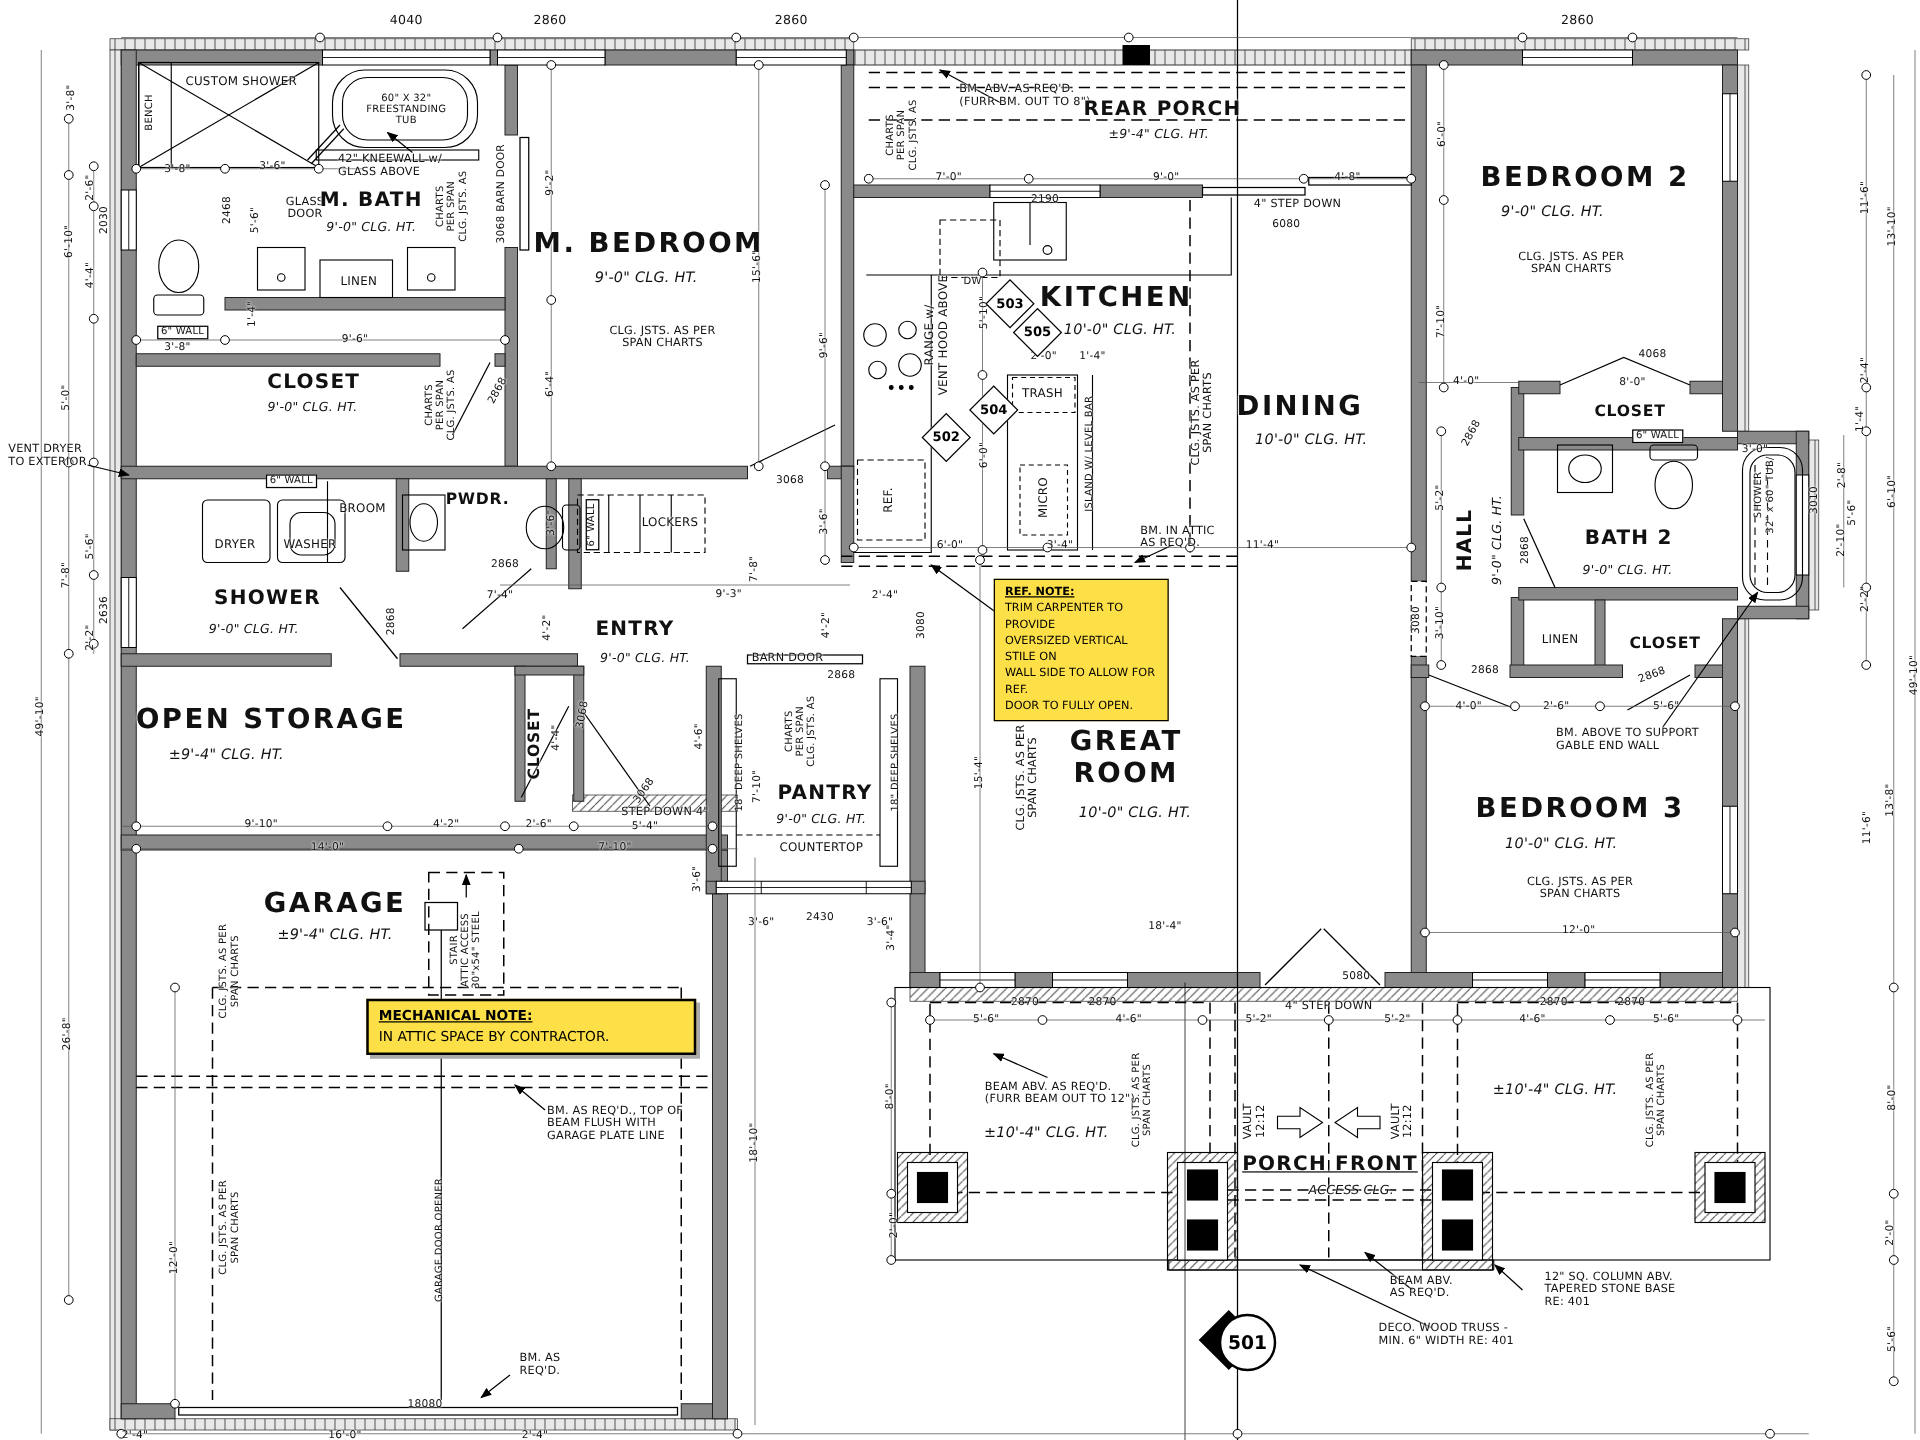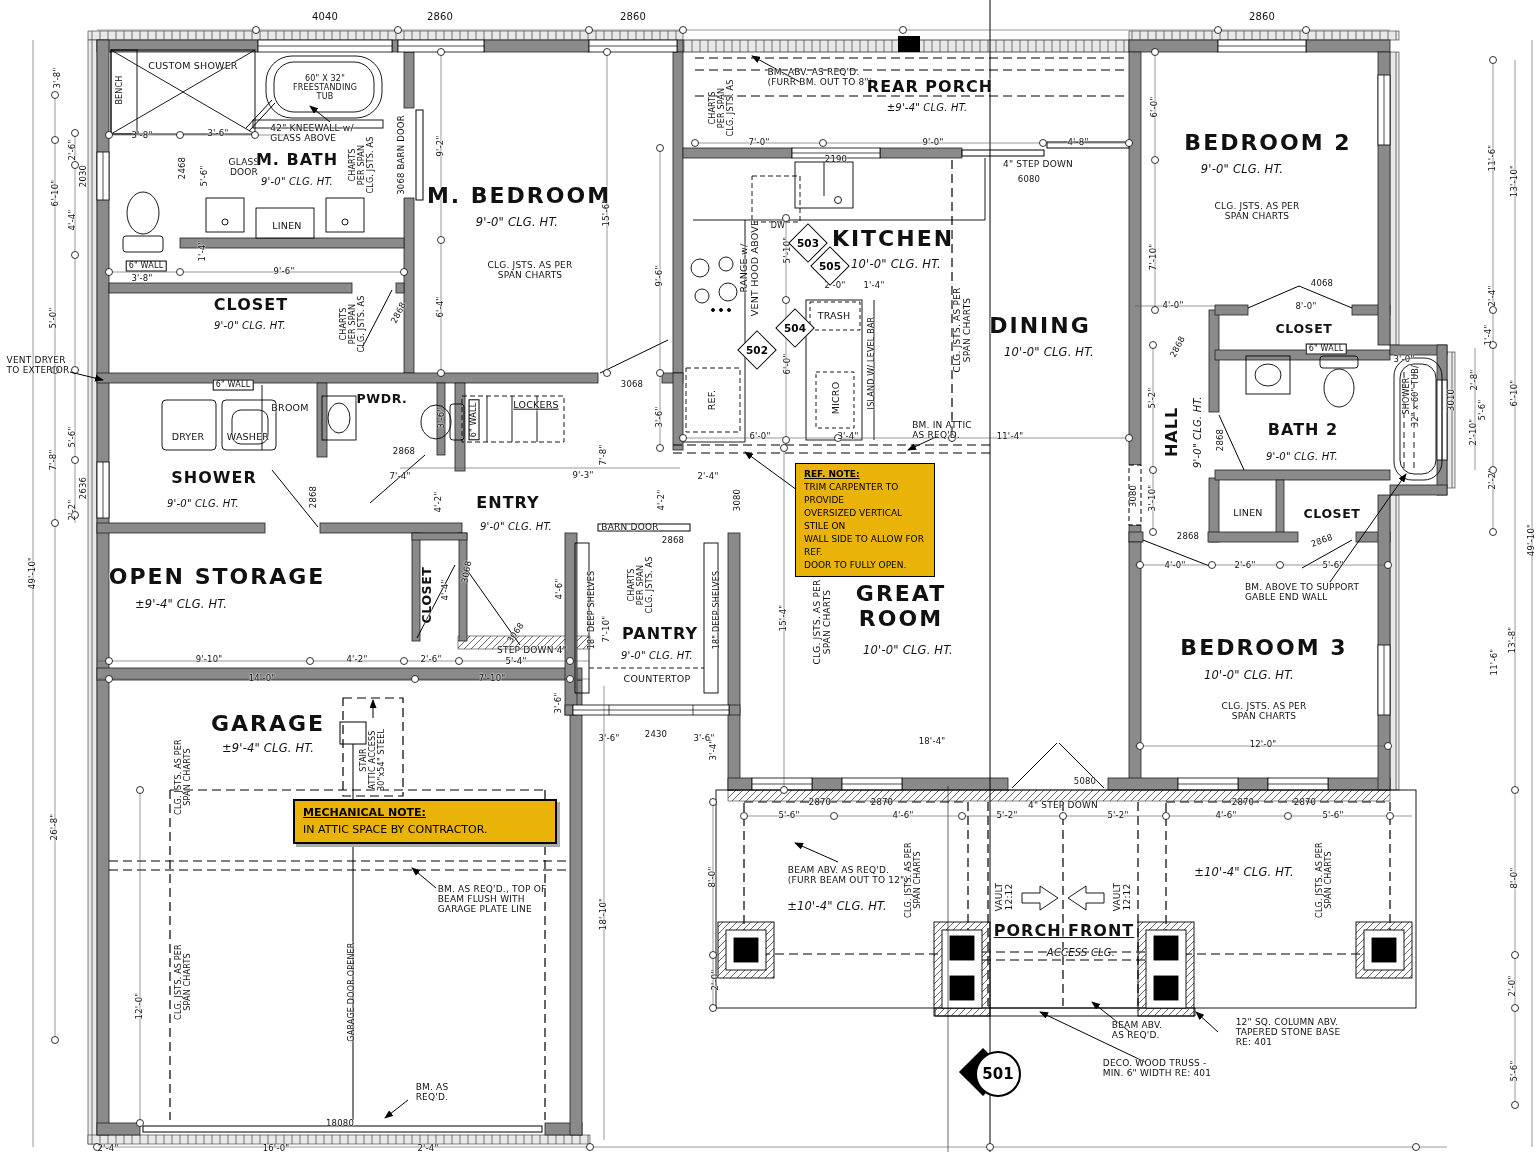--- a/index.html
+++ b/index.html
@@ -15,21 +15,21 @@
   .clg{font-size:11.5px;font-style:italic;}
   .clgs{font-size:10px;font-style:italic;}
   .dim{font-size:10px;}
   .dims{font-size:8.5px;}
   .anns{font-size:9px;}
   .fix{font-size:9.5px;}
   .fixs{font-size:8px;}
   .tag{font-size:8px;background:#fff;border:1px solid #000;padding:0 2px;text-shadow:none;}
   .ul{text-decoration:underline;}
   .la{text-align:left;} .ra{text-align:left;}
-  .note{position:absolute;z-index:4;background:#eab308;border:1.5px solid #000;padding:4px 8px;
+  .note{position:absolute;z-index:4;background:#fde047;border:1.5px solid #000;padding:4px 8px;
         font-size:11px;line-height:1.5;}
   .note .nt{font-weight:700;text-decoration:underline;}
   .shadow{box-shadow:3px 3px 0 #aaa;}
   .dmark{position:absolute;z-index:4;width:26px;height:26px;border:1.6px solid #000;background:#fff;
          transform:translate(-50%,-50%) rotate(45deg);}
   .dmark span{position:absolute;left:50%;top:50%;transform:translate(-50%,-50%) rotate(-45deg);
          font-size:10.5px;font-weight:700;}
   .smark{position:absolute;z-index:4;width:0;height:0;transform:translate(-50%,-50%);}
   .smark .dia{position:absolute;left:-30px;top:-17px;width:34px;height:34px;background:#000;
          transform:rotate(45deg);}
@@ -523,21 +523,21 @@
       <span class="lbl dims" style="left: 55px; top: 827px; transform: translate(-50%, -50%) rotate(-90deg);">26'-8"</span>
       <span class="lbl tag" style="left: 233px; top: 385px; transform: translate(-50%, -50%);">6" WALL</span>
       <span class="lbl fix" style="left: 188px; top: 437px; transform: translate(-50%, -50%);">DRYER</span>
       <span class="lbl fix" style="left: 248px; top: 437px; transform: translate(-50%, -50%);">WASHER</span>
       <span class="lbl fix" style="left: 290px; top: 408px; transform: translate(-50%, -50%);">BROOM</span>
       <span class="lbl r2" style="left: 214px; top: 478px; transform: translate(-50%, -50%);">SHOWER</span>
       <span class="lbl clgs" style="left: 203px; top: 504px; transform: translate(-50%, -50%);">9'-0" CLG. HT.</span>
       <span class="lbl r3" style="left: 382px; top: 399px; transform: translate(-50%, -50%);">PWDR.</span>
       <span class="lbl dims" style="left: 442px; top: 418px; transform: translate(-50%, -50%) rotate(-90deg);">3'-6"</span>
       <span class="lbl tag" style="left: 474px; top: 420px; transform: translate(-50%, -50%) rotate(-90deg);">6" WALL</span>
-      <span class="lbl fix" style="left: 536px; top: 405px; transform: translate(-50%, -50%); text-decoration: underline;">LOCKERS</span>
+      <span class="lbl fix" style="left: 536px; top: 419px; transform: translate(-50%, -50%);">LOCKERS</span>
       <span class="lbl dims" style="left: 314px; top: 497px; transform: translate(-50%, -50%) rotate(-90deg);">2868</span>
       <span class="lbl dims" style="left: 404px; top: 452px; transform: translate(-50%, -50%);">2868</span>
       <span class="lbl dims" style="left: 400px; top: 477px; transform: translate(-50%, -50%);">7'-4"</span>
       <span class="lbl dims" style="left: 439px; top: 502px; transform: translate(-50%, -50%) rotate(-90deg);">4'-2"</span>
       <span class="lbl r2" style="left: 508px; top: 503px; transform: translate(-50%, -50%);">ENTRY</span>
       <span class="lbl clgs" style="left: 516px; top: 527px; transform: translate(-50%, -50%);">9'-0" CLG. HT.</span>
       <span class="lbl r1" style="left: 217px; top: 577px; transform: translate(-50%, -50%);">OPEN STORAGE</span>
       <span class="lbl clg" style="left: 181px; top: 604px; transform: translate(-50%, -50%);">±9'-4" CLG. HT.</span>
       <span class="lbl r3" style="left: 427px; top: 595px; transform: translate(-50%, -50%) rotate(-90deg);">CLOSET</span>
       <span class="lbl dims" style="left: 467px; top: 572px; transform: translate(-50%, -50%) rotate(-80deg);">3068</span>

